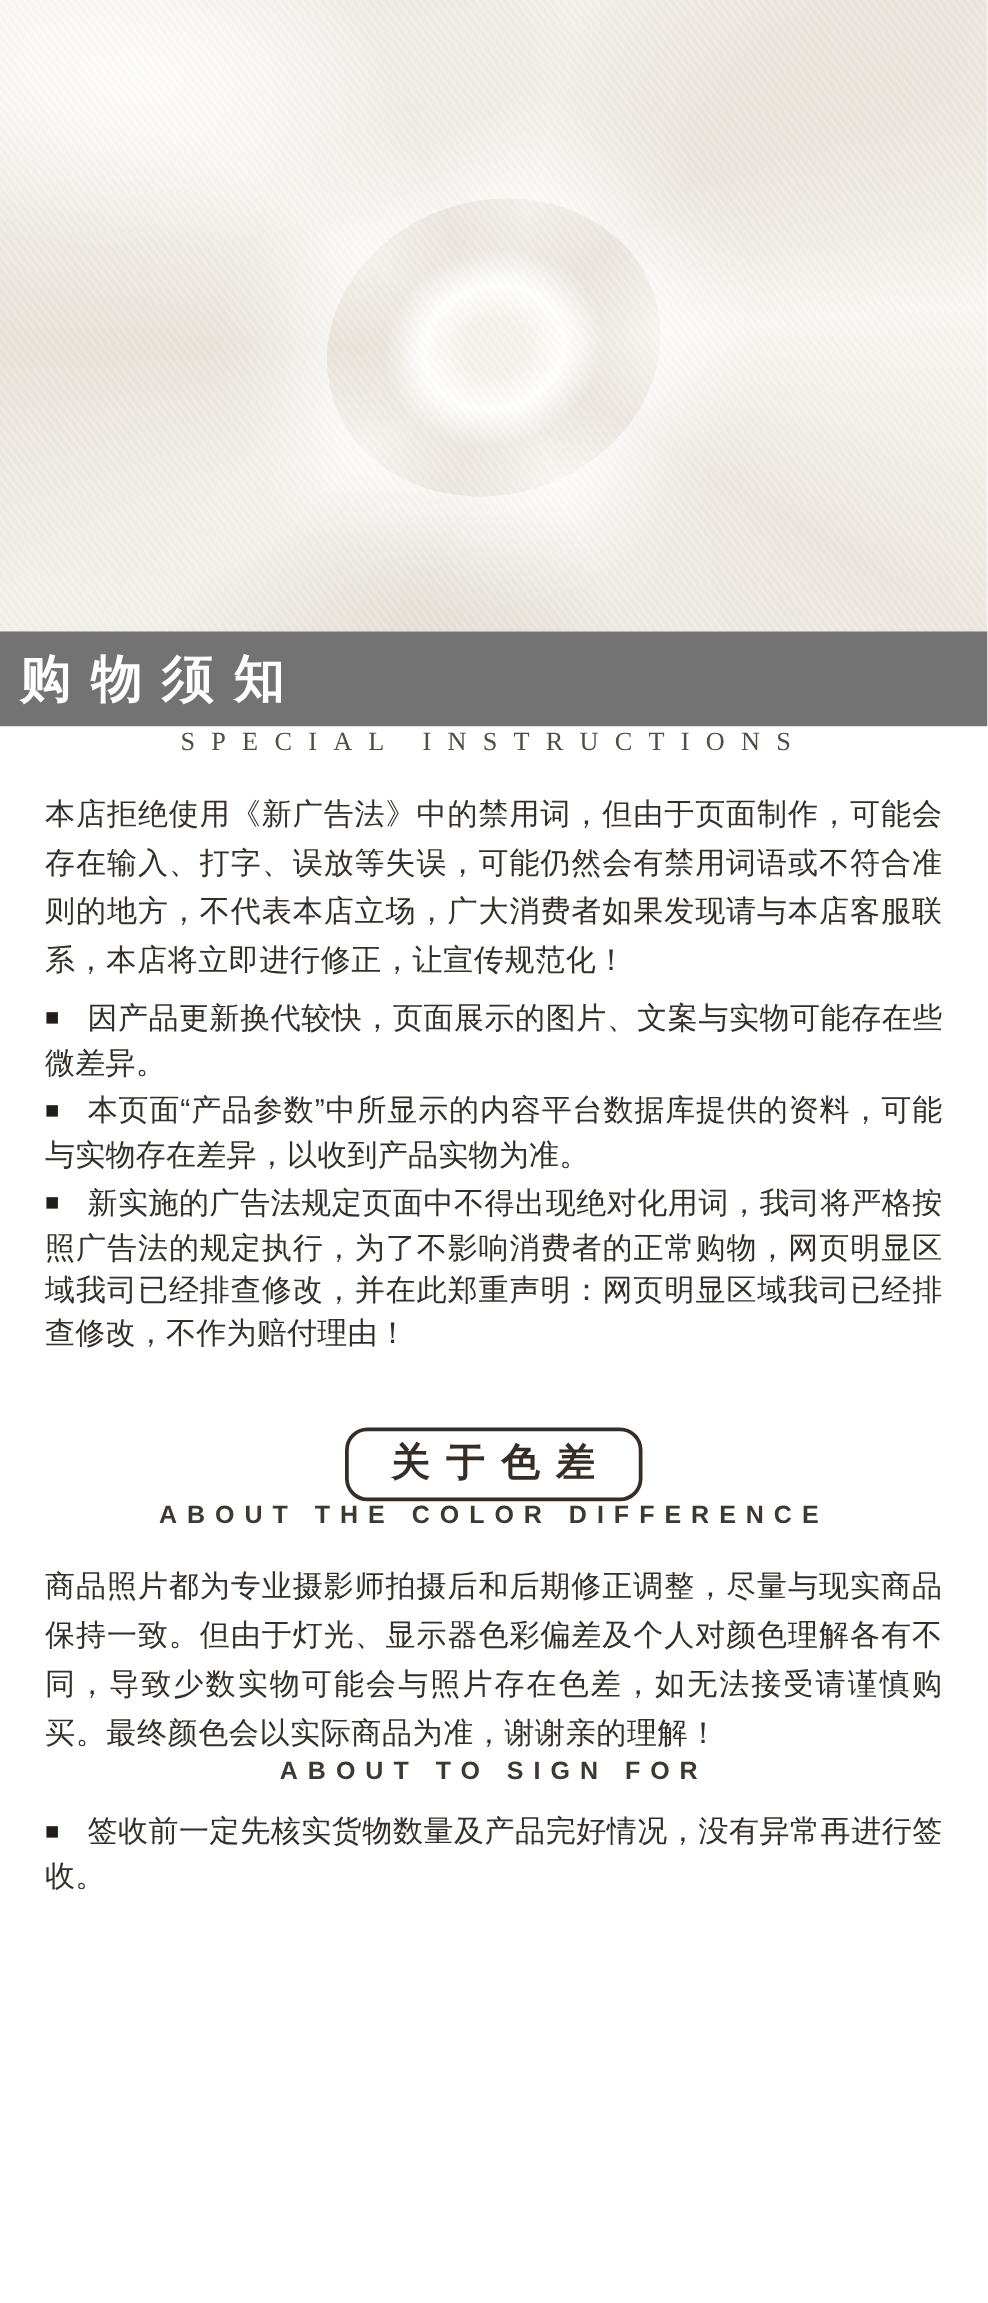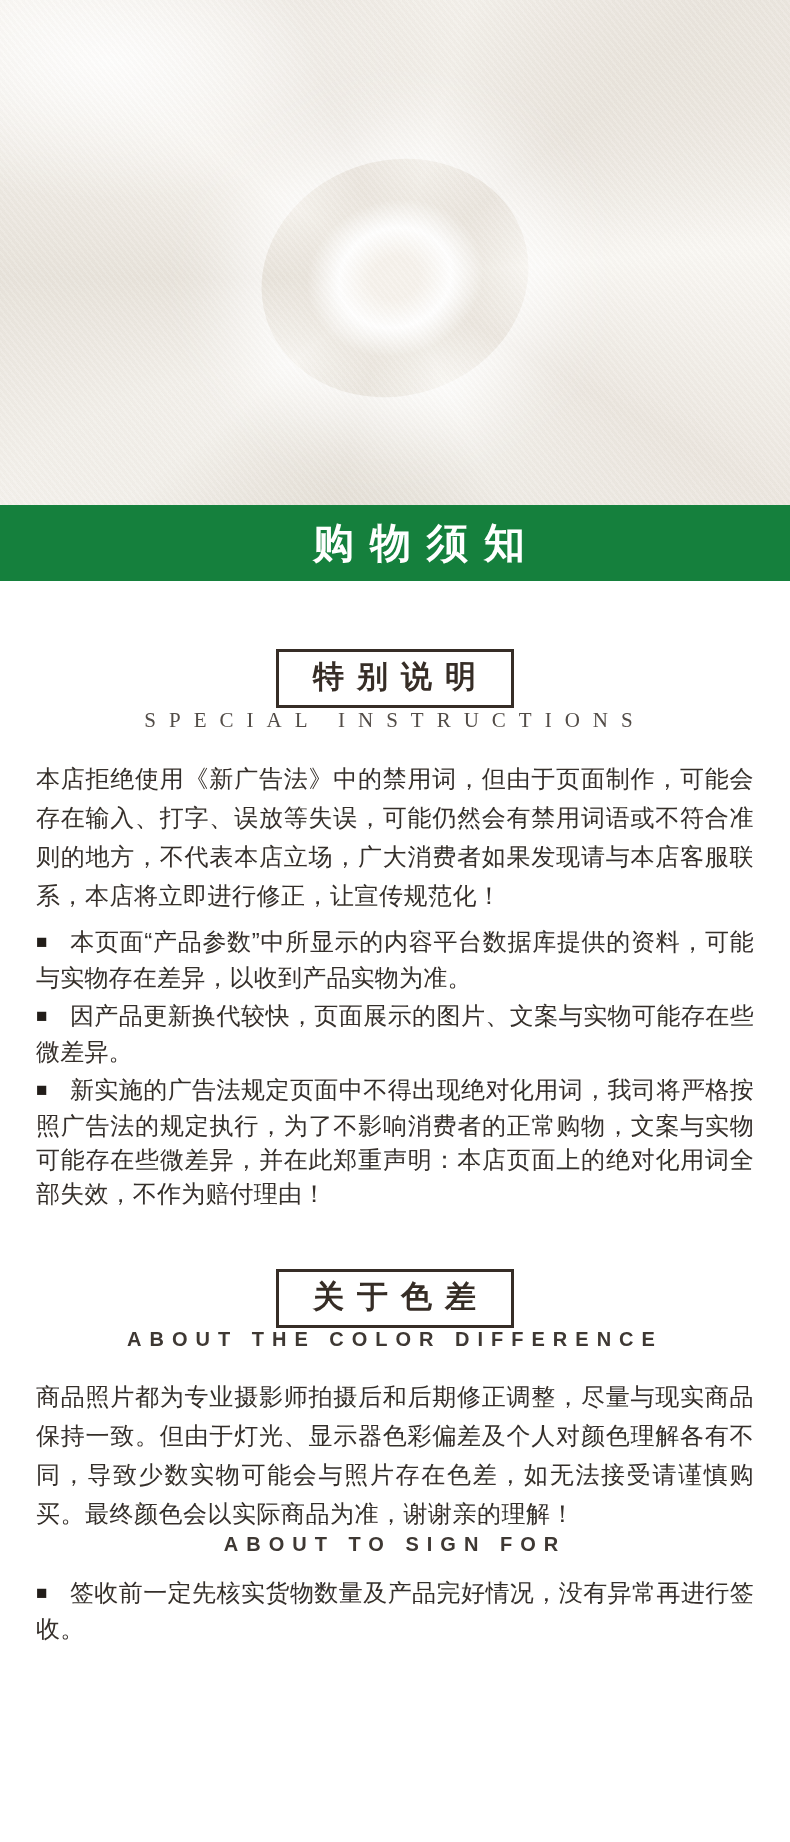--- a/index.html
+++ b/index.html
@@ -31,22 +31,22 @@
       rgba(234,229,221,0.6) 66%, rgba(255,255,255,0) 100%);
     box-shadow:0 0 70px 35px rgba(255,255,255,0.75);
   }
   .fabric .weave{
     position:absolute; inset:0;
     background:repeating-linear-gradient(52deg,
       rgba(255,255,255,0.10) 0 2px, rgba(120,110,95,0.02) 2px 5px);
   }
   
   .banner{
-    height:76px; background:#15803d;
-    display:flex; align-items:center; justify-content:center;padding-left:48px;
+    height:76px; background:#737373;
+    display:flex; align-items:center; 
   }
   .banner-title{
     color:#ffffff; font-size:41px; font-weight:700;
     letter-spacing:16px; text-indent:16px;
   }
   
   .content{ padding:0 36px; }
   .title-box{
     margin:0 auto; width:max-content;
     border:3px solid #362d26; color:#362d26;
@@ -70,46 +70,45 @@
   .bullet{
     font-size:24px; line-height:34px; letter-spacing:0.2px;
     text-align:justify; color:#352f2a; margin:4px 0;
   }
   .bullet .marker{
     display:inline-block; font-size:19px; margin-right:22px;
     transform:translateY(-2px); color:#221d19;
   }
   .section-special .title-box{ margin-top:68px; }
   .section-special .bullets{ margin-top:10px; }
-  .section-color .title-box{ margin-top:58px; }
+  .section-color .title-box{ margin-top:58px;border-radius:18px; }
   .section-sign .title-box{ margin-top:52px; }
   .section-sign .bullets{ margin-top:20px; }
 </style>
 </head>
 <body>
 
 <div class="fabric">
   <div class="swirl"></div>
   <div class="weave"></div>
 </div>
 
 <div class="banner">
   <span class="banner-title">购物须知</span>
 </div>
 
 <div class="content">
 
   <section class="section-special">
-    <div class="title-box">特别说明</div>
     <div class="subtitle serif">SPECIAL INSTRUCTIONS</div>
     <p class="para">本店拒绝使用《新广告法》中的禁用词，但由于页面制作，可能会存在输入、打字、误放等失误，可能仍然会有禁用词语或不符合准则的地方，不代表本店立场，广大消费者如果发现请与本店客服联系，本店将立即进行修正，让宣传规范化！</p>
     <div class="bullets">
+      <p class="bullet"><span class="marker">■</span><span>因产品更新换代较快，页面展示的图片、文案与实物可能存在些微差异。</span></p>
       <p class="bullet"><span class="marker">■</span><span>本页面“产品参数”中所显示的内容平台数据库提供的资料，可能与实物存在差异，以收到产品实物为准。</span></p>
-      <p class="bullet"><span class="marker">■</span><span>因产品更新换代较快，页面展示的图片、文案与实物可能存在些微差异。</span></p>
-      <p class="bullet"><span class="marker">■</span><span>新实施的广告法规定页面中不得出现绝对化用词，我司将严格按照广告法的规定执行，为了不影响消费者的正常购物，文案与实物可能存在些微差异，并在此郑重声明：本店页面上的绝对化用词全部失效，不作为赔付理由！</span></p>
+      <p class="bullet"><span class="marker">■</span><span>新实施的广告法规定页面中不得出现绝对化用词，我司将严格按照广告法的规定执行，为了不影响消费者的正常购物，网页明显区域我司已经排查修改，并在此郑重声明：网页明显区域我司已经排查修改，不作为赔付理由！</span></p>
     </div>
   </section>
 
   <section class="section-color">
     <div class="title-box">关于色差</div>
     <div class="subtitle">ABOUT THE COLOR DIFFERENCE</div>
     <p class="para">商品照片都为专业摄影师拍摄后和后期修正调整，尽量与现实商品保持一致。但由于灯光、显示器色彩偏差及个人对颜色理解各有不同，导致少数实物可能会与照片存在色差，如无法接受请谨慎购买。最终颜色会以实际商品为准，谢谢亲的理解！</p>
   </section>
 
   <section class="section-sign">

